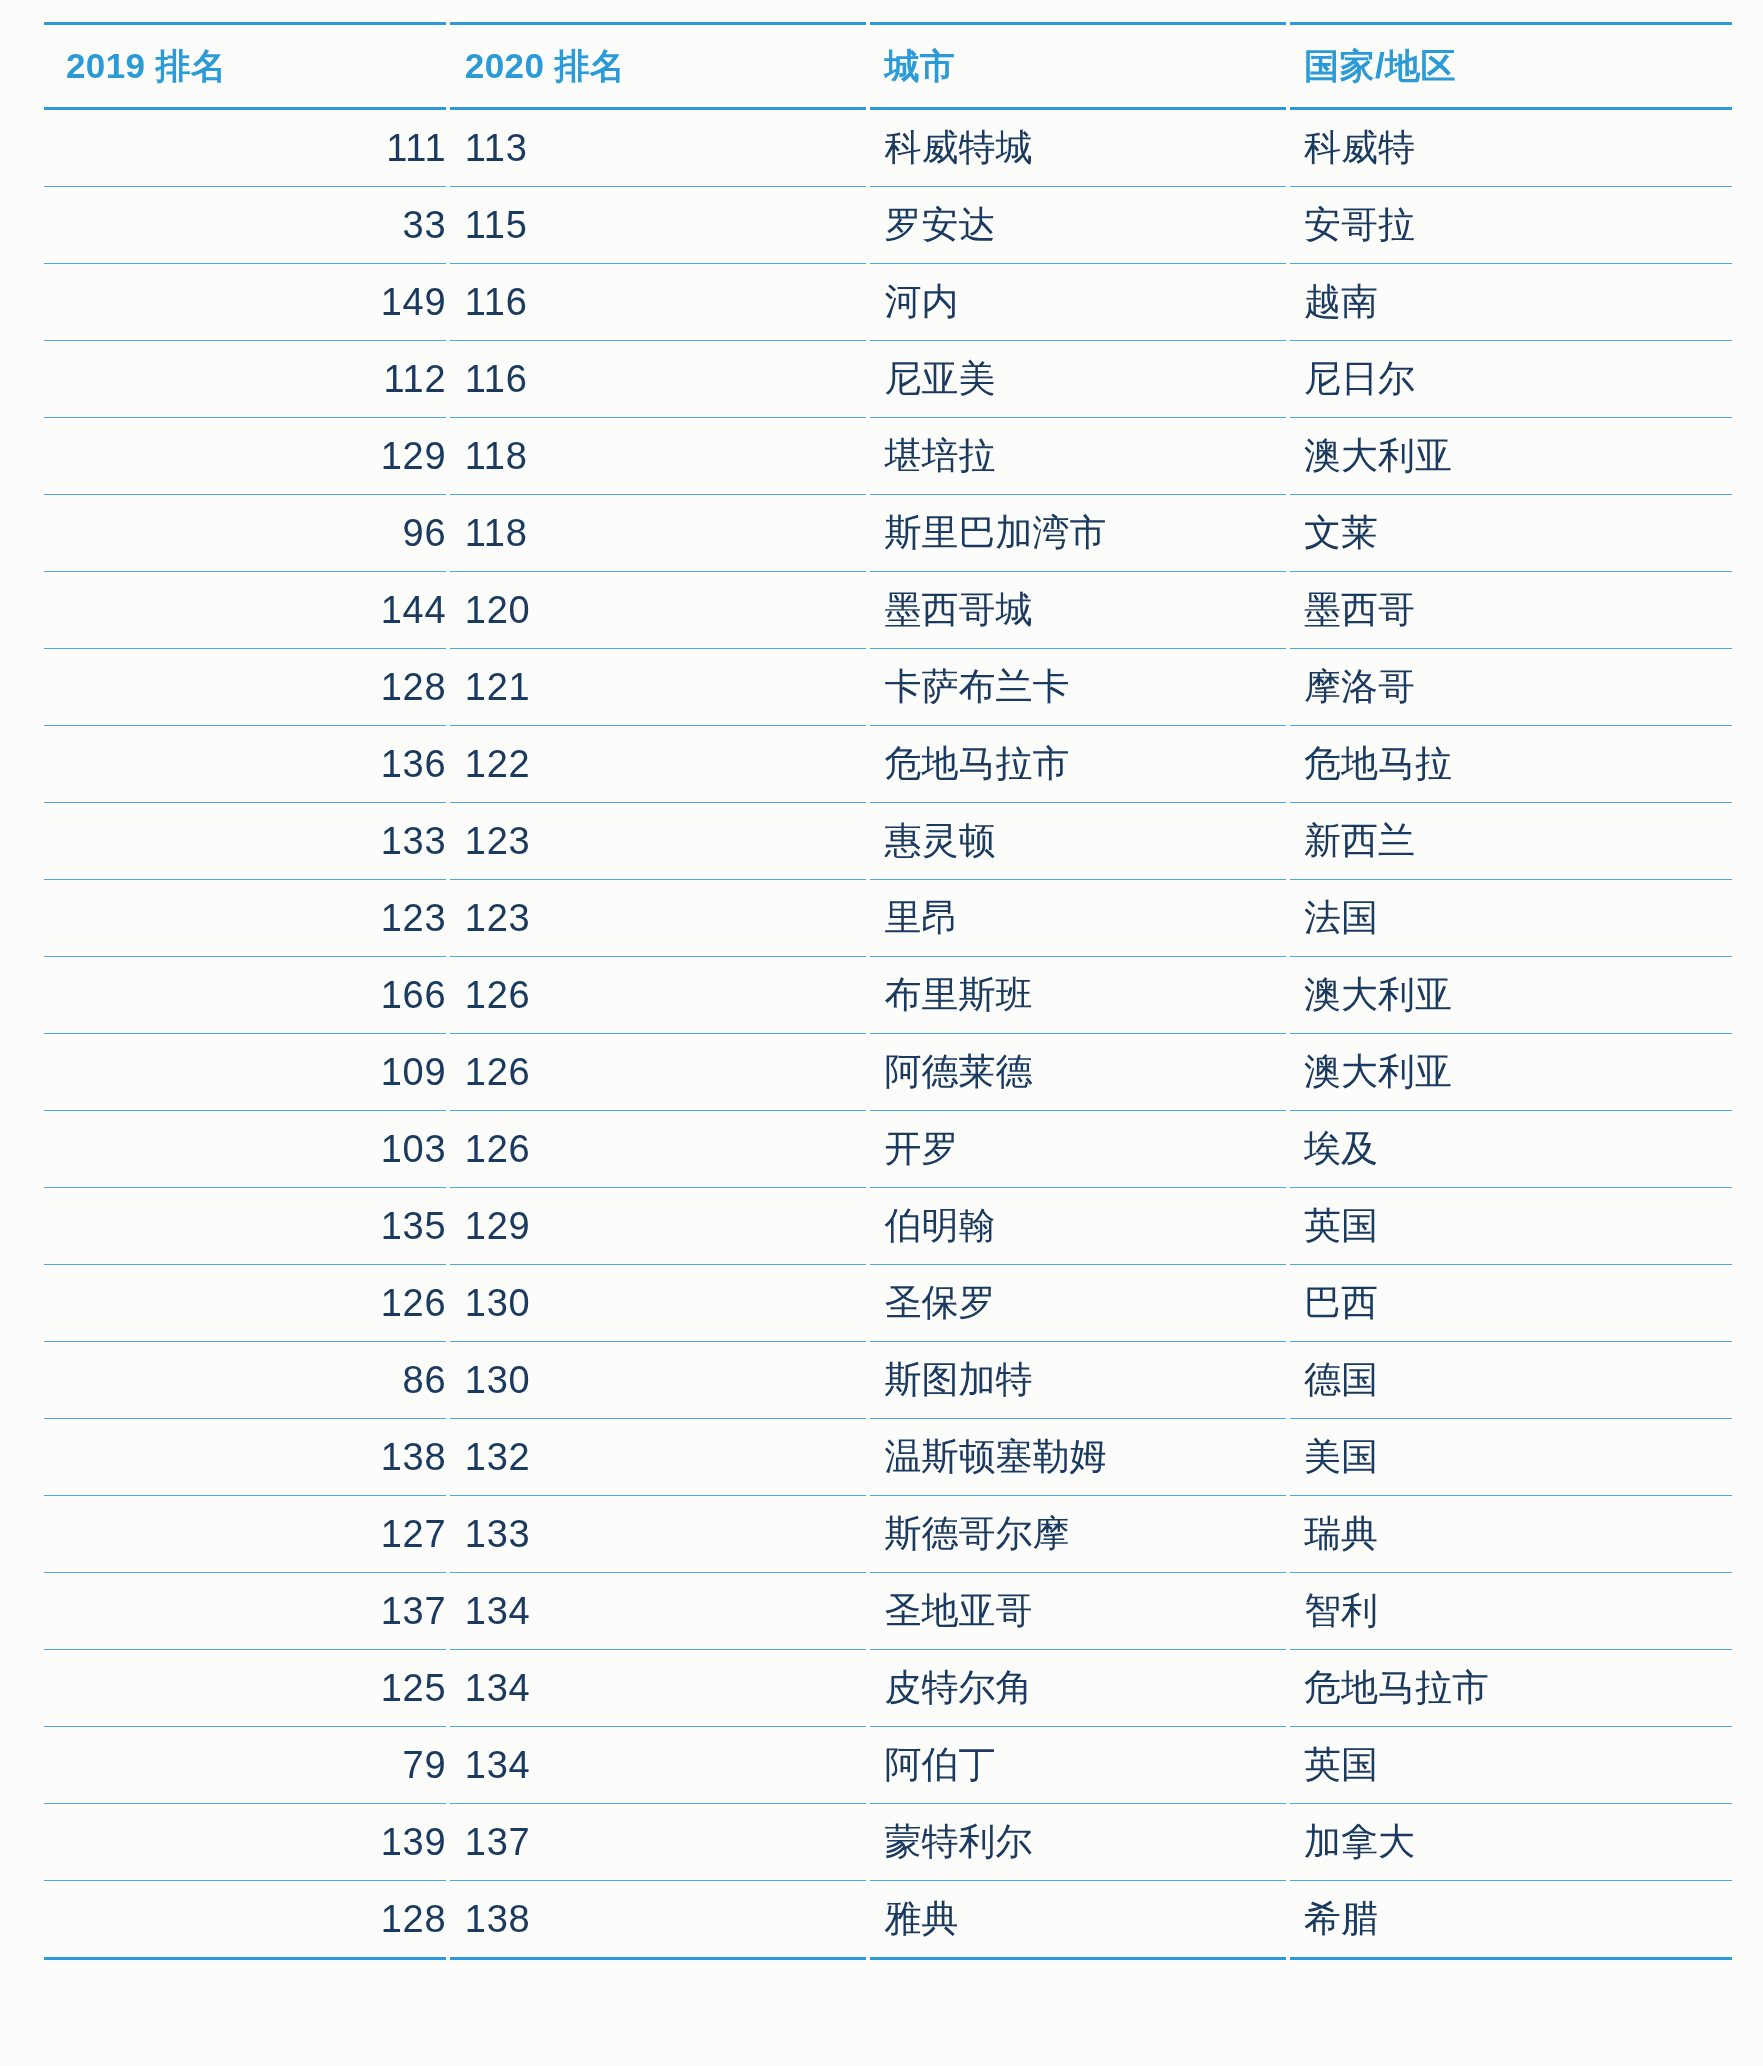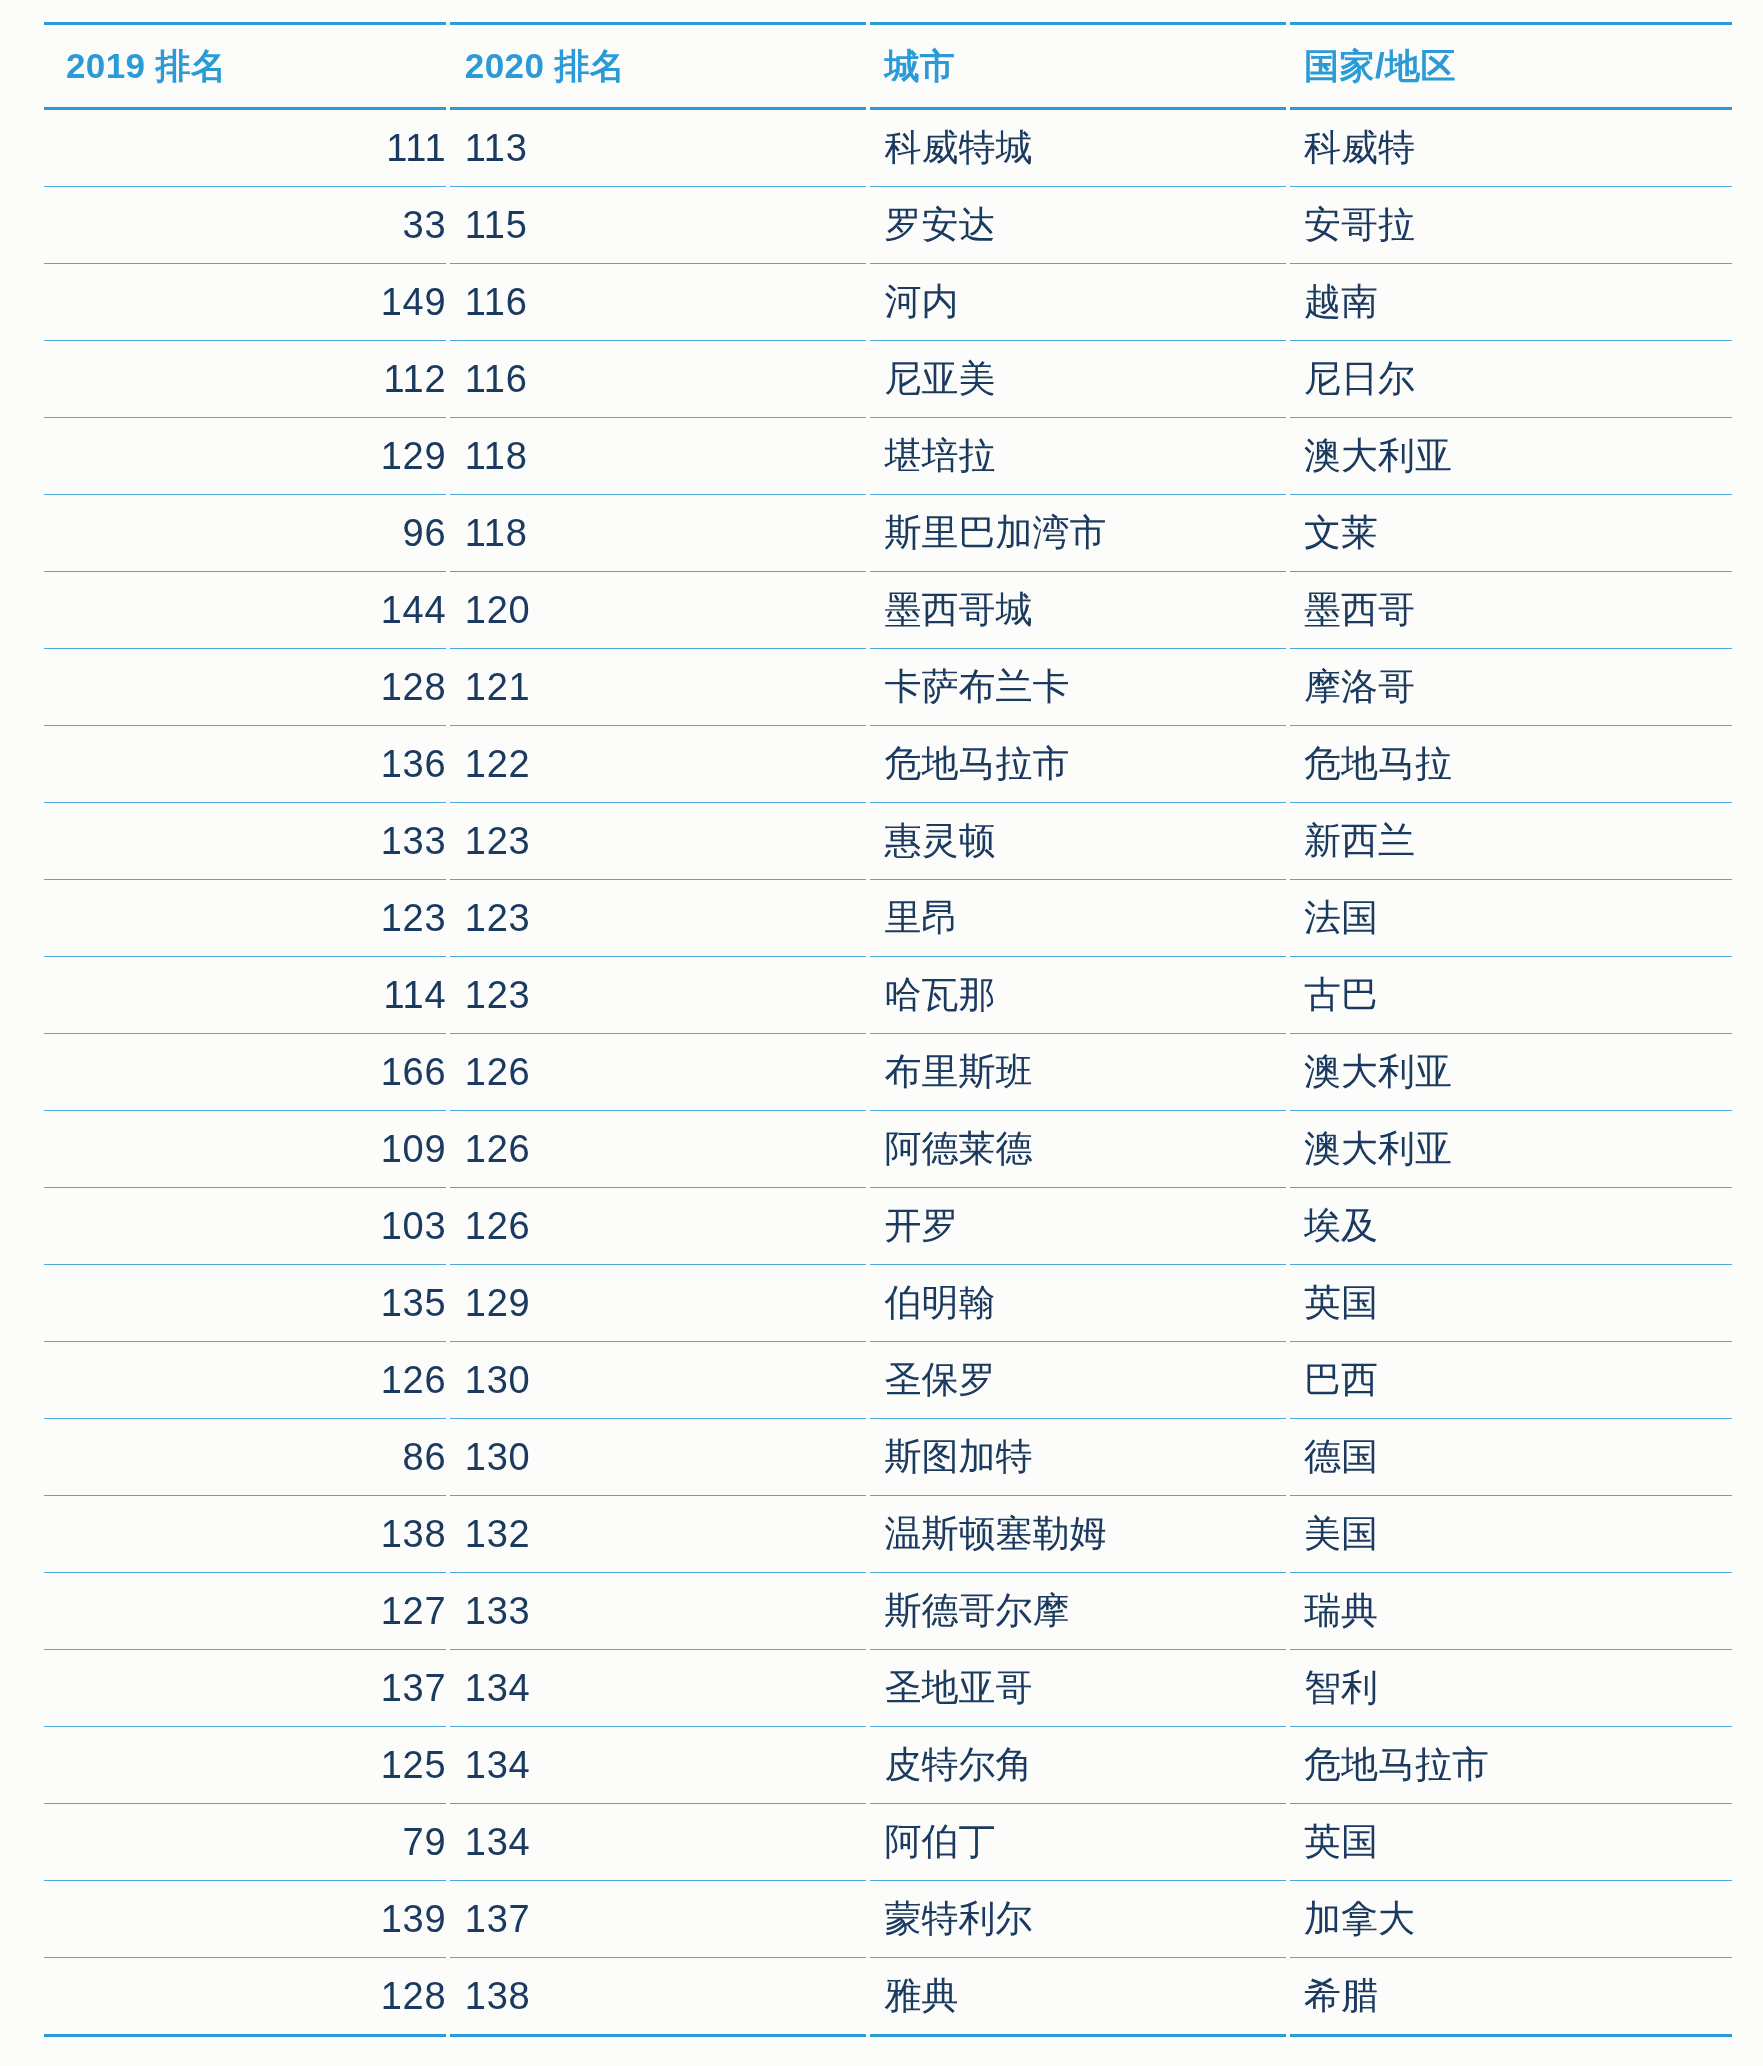--- a/index.html
+++ b/index.html
@@ -142,26 +142,20 @@
             <td>惠灵顿</td>
             <td>新西兰</td>
           </tr>
           <tr>
             <td class="num">123</td>
             <td class="num">123</td>
             <td>里昂</td>
             <td>法国</td>
           </tr>
           <tr>
-            <td class="num">114</td>
-            <td class="num">123</td>
-            <td>哈瓦那</td>
-            <td>古巴</td>
-          </tr>
-          <tr>
             <td class="num">166</td>
             <td class="num">126</td>
             <td>布里斯班</td>
             <td>澳大利亚</td>
           </tr>
           <tr>
             <td class="num">109</td>
             <td class="num">126</td>
             <td>阿德莱德</td>
             <td>澳大利亚</td>

